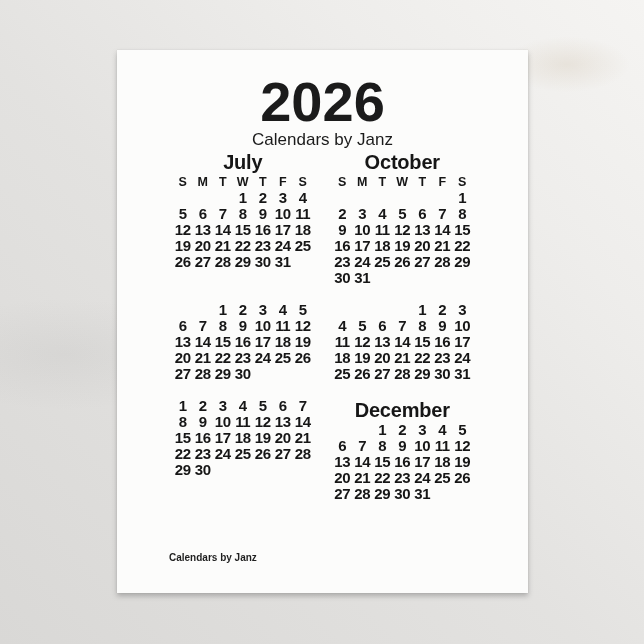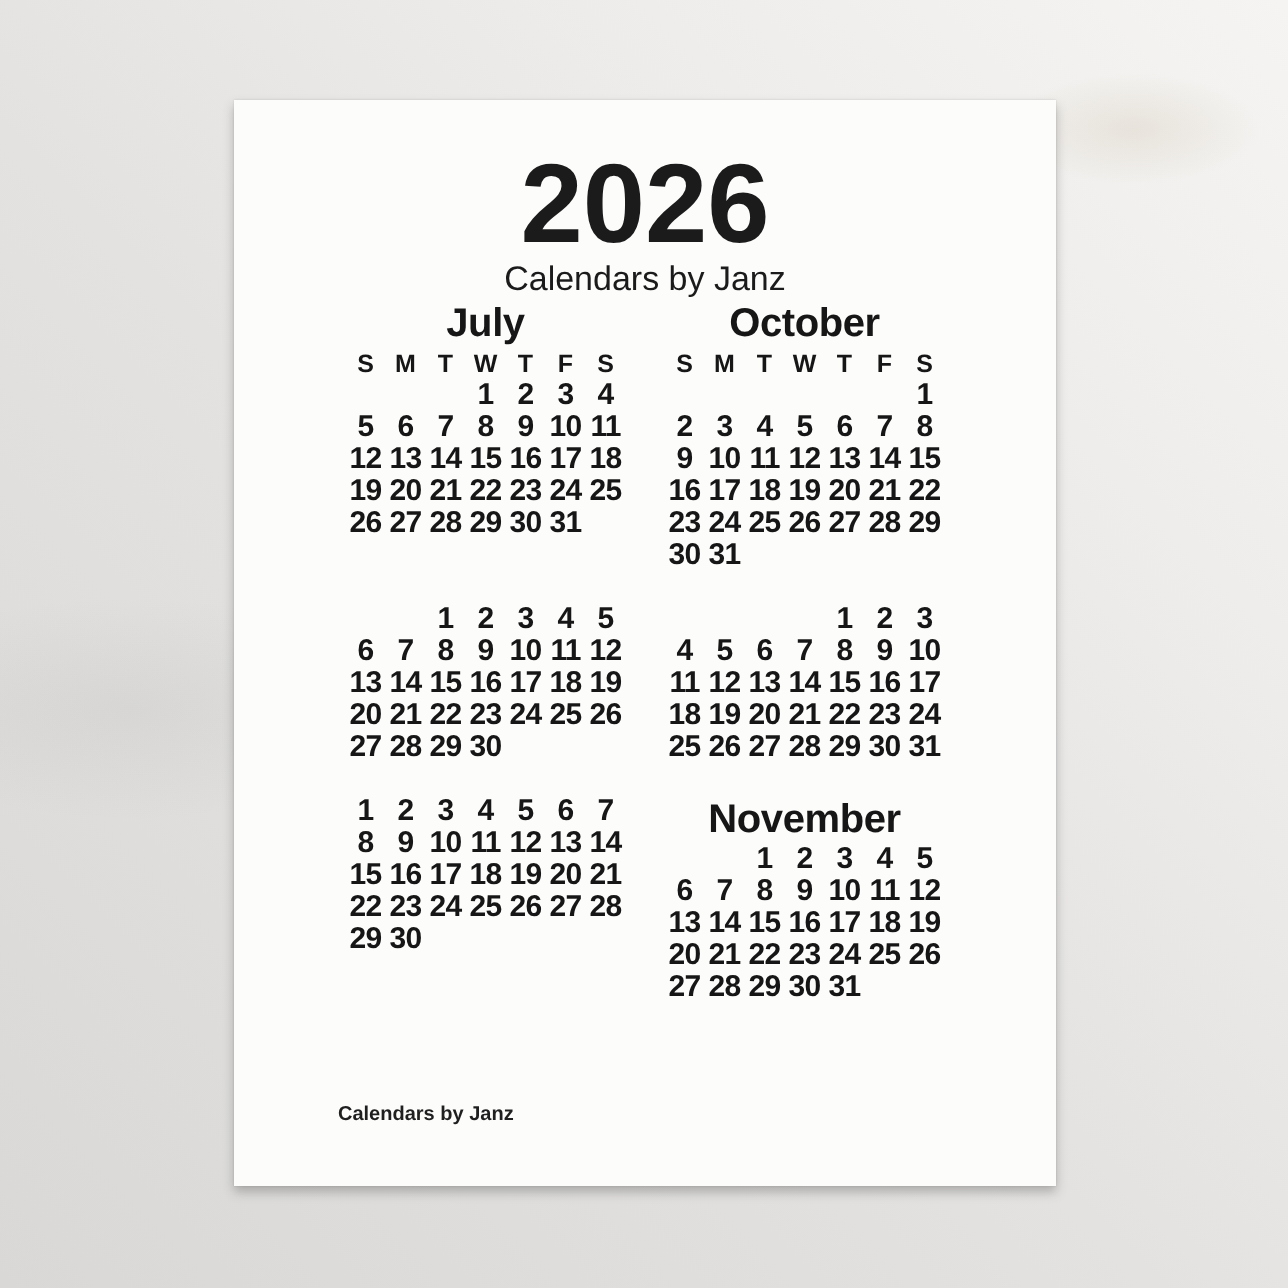--- a/index.html
+++ b/index.html
@@ -364,21 +364,21 @@
             <span></span>
             <span></span>
             <span></span>
             <span></span>
             <span></span>
           </div>
         </div>
   </div>
 
   <div class="month">
-    <div class="month-name">November</div>
+    <div class="month-name">December</div>
 
     <div class="weeks">
           <div class="week">
             <span></span>
             <span></span>
             <span>1</span>
             <span>2</span>
             <span>3</span>
             <span>4</span>
             <span>5</span>

